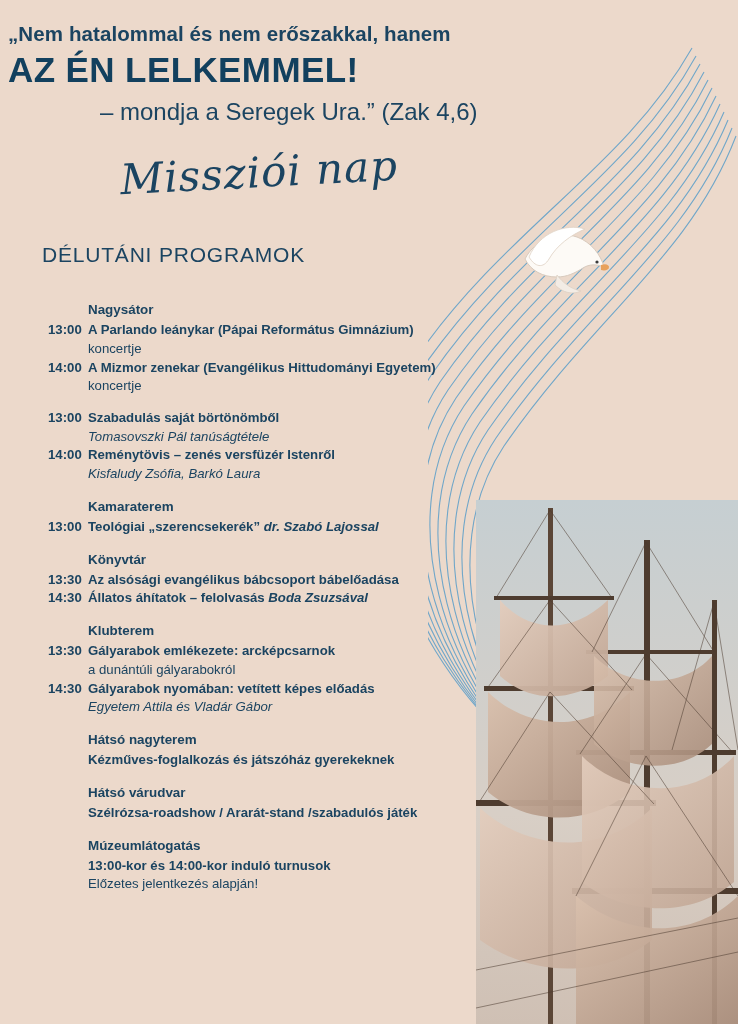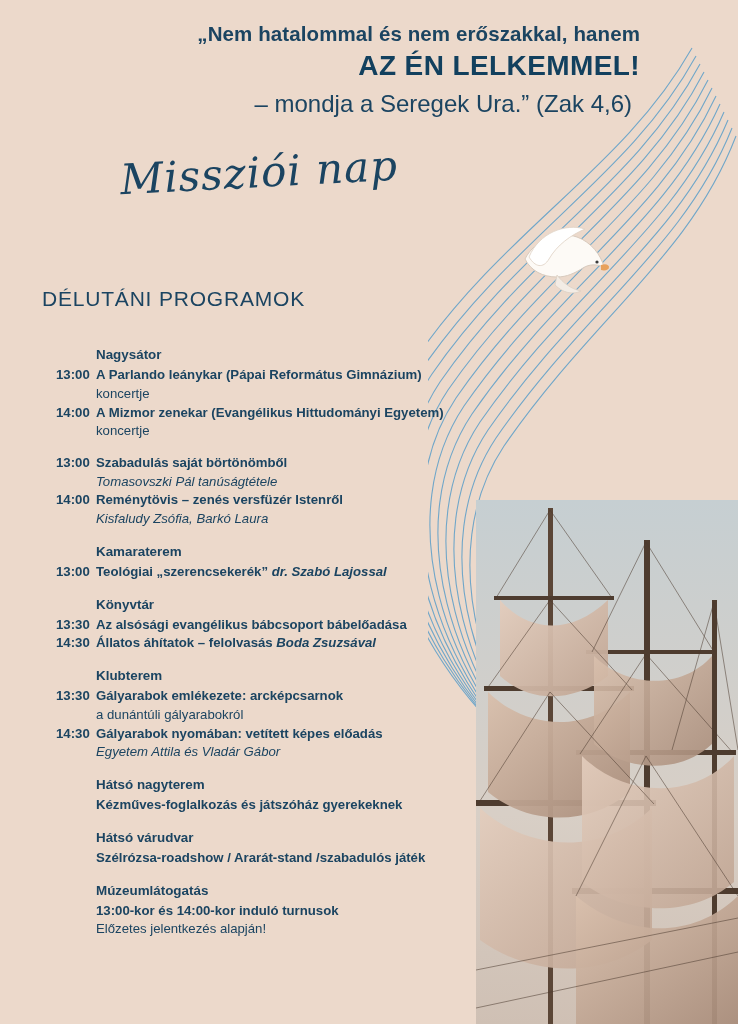--- a/index.html
+++ b/index.html
@@ -40,35 +40,35 @@
     right: 0;
     bottom: 0;
     width: 262px;
     height: 524px;
     overflow: hidden;
   }
 
   
   .header {
     position: absolute;
-    left: 0;
+    left: 8px;
     top: 22px;
     width: 640px;
-    text-align: right;
+    text-align: left;
   }
   .head-line-1 {
     font-size: 20.5px;
     font-weight: bold;
     letter-spacing: .1px;
     color: #1b4461;
     margin: 0 0 4px 0;
     white-space: nowrap;
   }
   .head-line-2 {
-    font-size: 28px;
+    font-size: 35px;
     font-weight: bold;
     letter-spacing: .4px;
     color: #12405e;
     margin: 3px 0 6px 0;
     white-space: nowrap;
   }
   .head-line-3 {
     font-size: 24px;
     font-weight: normal;
     color: #1b4461;
@@ -89,32 +89,30 @@
     letter-spacing: 1px;
   }
 
   .section-title {
     position: absolute;
     left: 42px;
     top: 243px;
     font-size: 21px;
     letter-spacing: .8px;
     color: #1b4461;
-    margin-top: 44px;
   }
 
   
   .program {
     position: absolute;
-    left: 56px;
+    left: 48px;
     top: 300px;
     width: 470px;
     font-size: 13.2px;
     line-height: 1.42;
-    margin-top: 45px;
   }
   .group { margin-bottom: 13px; }
   .group-name {
     font-weight: bold;
     margin-left: 40px;
     margin-bottom: 2px;
     font-size: 13.4px;
   }
   .row {
     display: flex;

